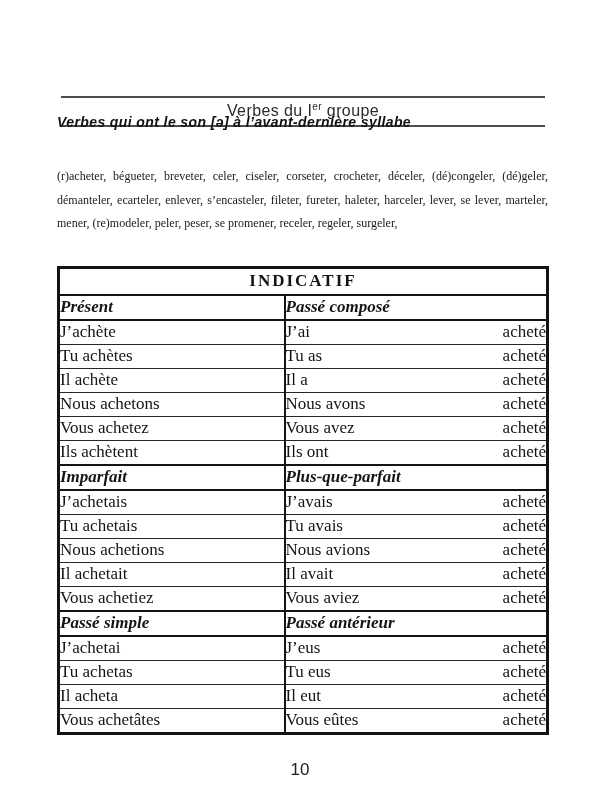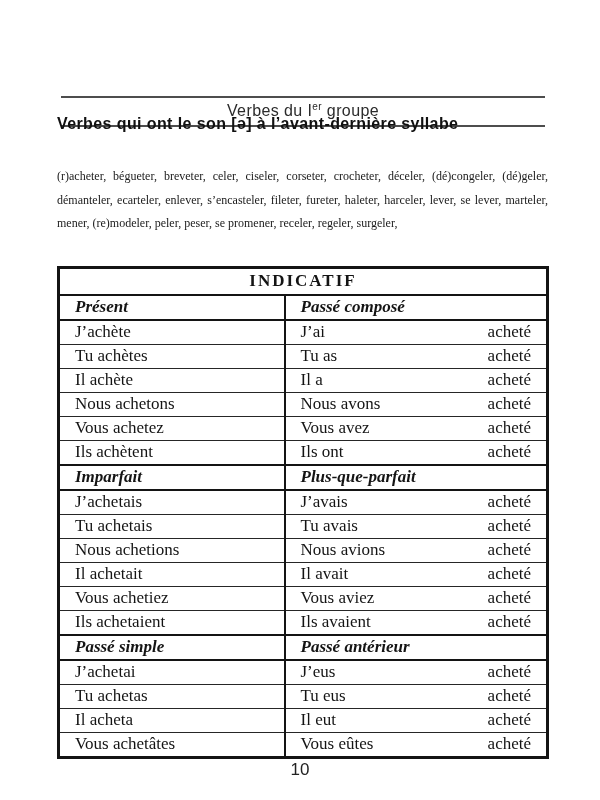--- a/index.html
+++ b/index.html
@@ -38,24 +38,25 @@
     line-height: 0;
   }
   
   .section-title {
     position: absolute;
     top: 100px;
     left: 57px;
     width: 497px;
     font-family: "Liberation Sans", "DejaVu Sans", sans-serif;
     font-weight: bold;
-    font-size: 16px;
+    font-size: 14px;
     line-height: 26px;
     letter-spacing: 0.4px;
     color: #111111;
+    font-style: italic;
   }
   
   .verb-paragraph {
     position: absolute;
     top: 153px;
     left: 57px;
     width: 491px;
     font-family: "Liberation Serif", serif;
     font-size: 12px;
     line-height: 23.5px;
@@ -69,21 +70,21 @@
     left: 57px;
     width: 489px;
     border-collapse: collapse;
     table-layout: fixed;
     font-family: "Liberation Serif", serif;
     font-size: 17px;
     color: #141414;
   }
   table.conj { border: 3px solid #141414; }
   table.conj td {
-    padding: 1px 15px 2px;
+    padding: 1px 0 2px;
     border-top: 1px solid #262626;
     overflow: hidden;
     white-space: nowrap;
     margin-top: 9px;
   }
   tr.title-row { height: 27px; }
   tr.title-row td {
     text-align: center;
     font-weight: bold;
     letter-spacing: 2px;
@@ -182,24 +183,20 @@
       <td class="c"><span>Nous avions</span><span class="pp">acheté</span></td>
     </tr>
     <tr class="r">
       <td class="l">Il achetait</td>
       <td class="c"><span>Il avait</span><span class="pp">acheté</span></td>
     </tr>
     <tr class="r">
       <td class="l">Vous achetiez</td>
       <td class="c"><span>Vous aviez</span><span class="pp">acheté</span></td>
     </tr>
-    <tr class="r">
-      <td class="l">Ils achetaient</td>
-      <td class="c"><span>Ils avaient</span><span class="pp">acheté</span></td>
-    </tr>
 
     <tr class="sec">
       <td class="sl">Passé simple</td>
       <td>Passé antérieur</td>
     </tr>
     <tr class="r">
       <td class="l">J’achetai</td>
       <td class="c"><span>J’eus</span><span class="pp">acheté</span></td>
     </tr>
     <tr class="r">

